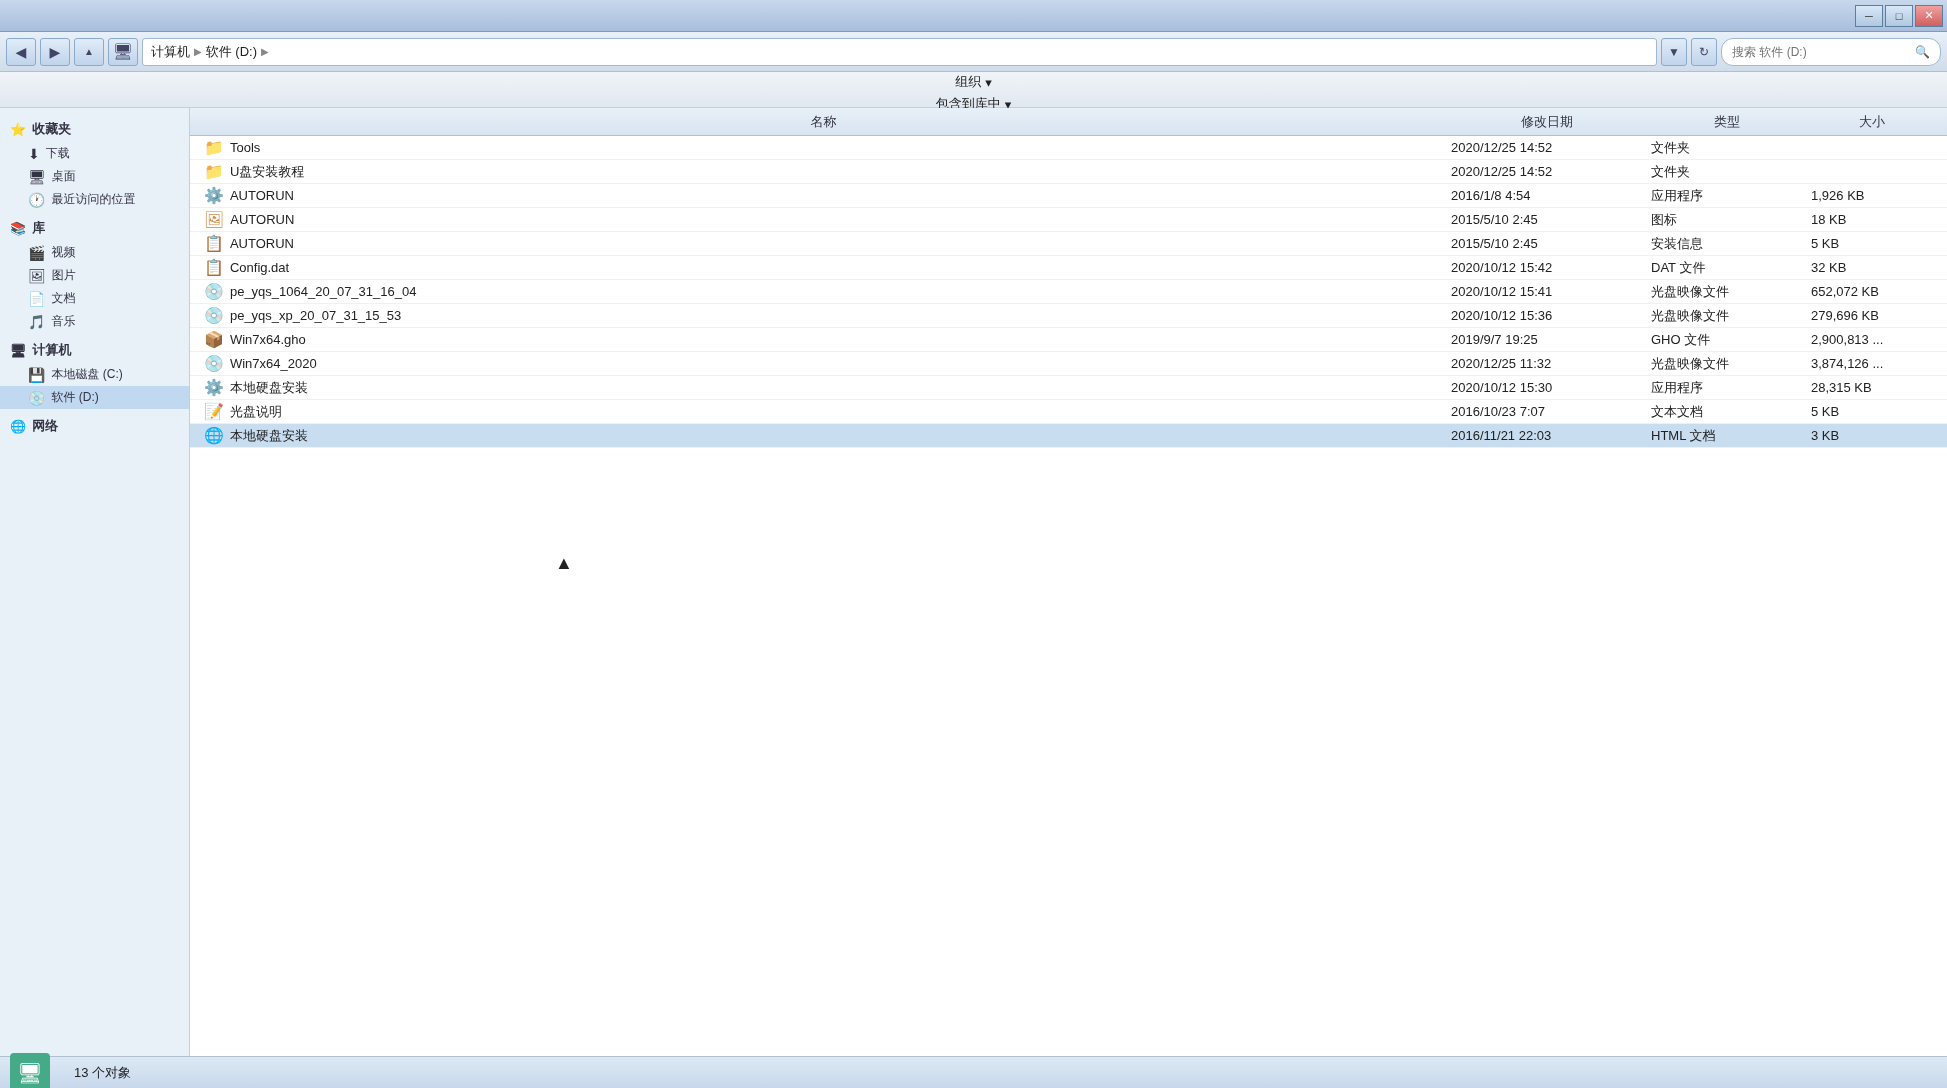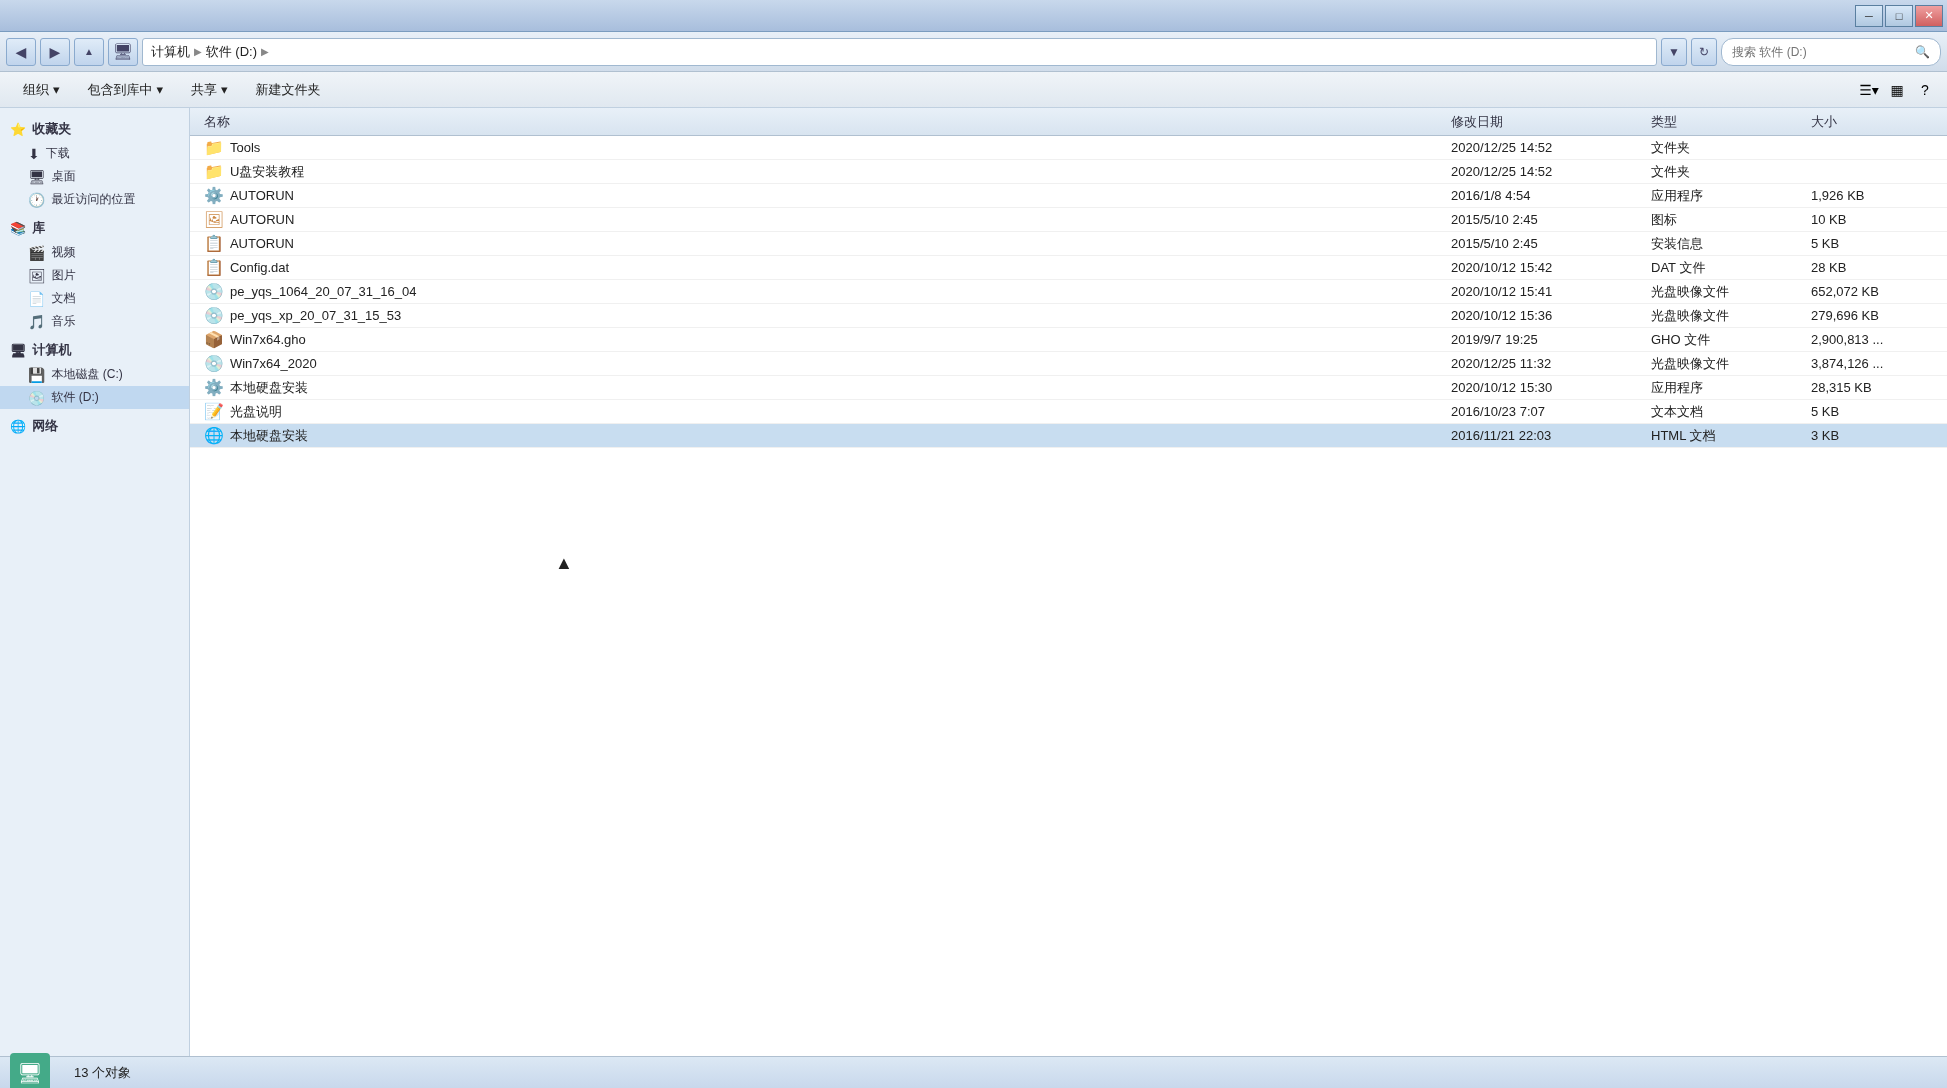--- a/index.html
+++ b/index.html
@@ -95,20 +95,21 @@
 
     
     .toolbar {
       height: 36px;
       background: linear-gradient(to bottom, #f0f4f8, #e0e8f0);
       display: flex;
       align-items: center;
       padding: 0 10px;
       gap: 2px;
       border-bottom: 1px solid #c0d0e0;
+      flex-direction: column;
     }
     .toolbar-btn {
       height: 28px;
       padding: 0 12px;
       background: transparent;
       border: 1px solid transparent;
       border-radius: 3px;
       cursor: pointer;
       font-size: 13px;
       display: flex; align-items: center; gap: 4px;
@@ -162,20 +163,21 @@
     .sidebar-item:hover, .sidebar-item.active { background: rgba(100,150,200,0.3); }
     .sidebar-item.active { background: #c0d8f0; }
     .sidebar-icon { font-size: 14px; }
 
     
     .file-list-area {
       flex: 1;
       display: flex;
       flex-direction: column;
       overflow: hidden;
+      text-align: center;
     }
     .file-list-header {
       display: grid;
       grid-template-columns: 1fr 200px 160px 130px;
       background: linear-gradient(to bottom, #e8f0f8, #d8e4f0);
       border-bottom: 1px solid #b0c0d0;
       padding: 0 10px;
       height: 28px;
       align-items: center;
     }
@@ -430,21 +432,21 @@
         <span class="file-icon img-icon">🖼</span>
         <span>AUTORUN</span>
       </div>
       <div class="file-cell">
         <span>2015/5/10 2:45</span>
       </div>
       <div class="file-cell">
         <span>图标</span>
       </div>
       <div class="file-cell">
-        <span>10 KB</span>
+        <span>18 KB</span>
       </div>
     </div>
         <div class="file-row">
       <div class="file-cell">
         <span class="file-icon dat-icon">📋</span>
         <span>AUTORUN</span>
       </div>
       <div class="file-cell">
         <span>2015/5/10 2:45</span>
       </div>
@@ -460,21 +462,21 @@
         <span class="file-icon dat-icon">📋</span>
         <span>Config.dat</span>
       </div>
       <div class="file-cell">
         <span>2020/10/12 15:42</span>
       </div>
       <div class="file-cell">
         <span>DAT 文件</span>
       </div>
       <div class="file-cell">
-        <span>28 KB</span>
+        <span>32 KB</span>
       </div>
     </div>
         <div class="file-row">
       <div class="file-cell">
         <span class="file-icon iso-icon">💿</span>
         <span>pe_yqs_1064_20_07_31_16_04</span>
       </div>
       <div class="file-cell">
         <span>2020/10/12 15:41</span>
       </div>

